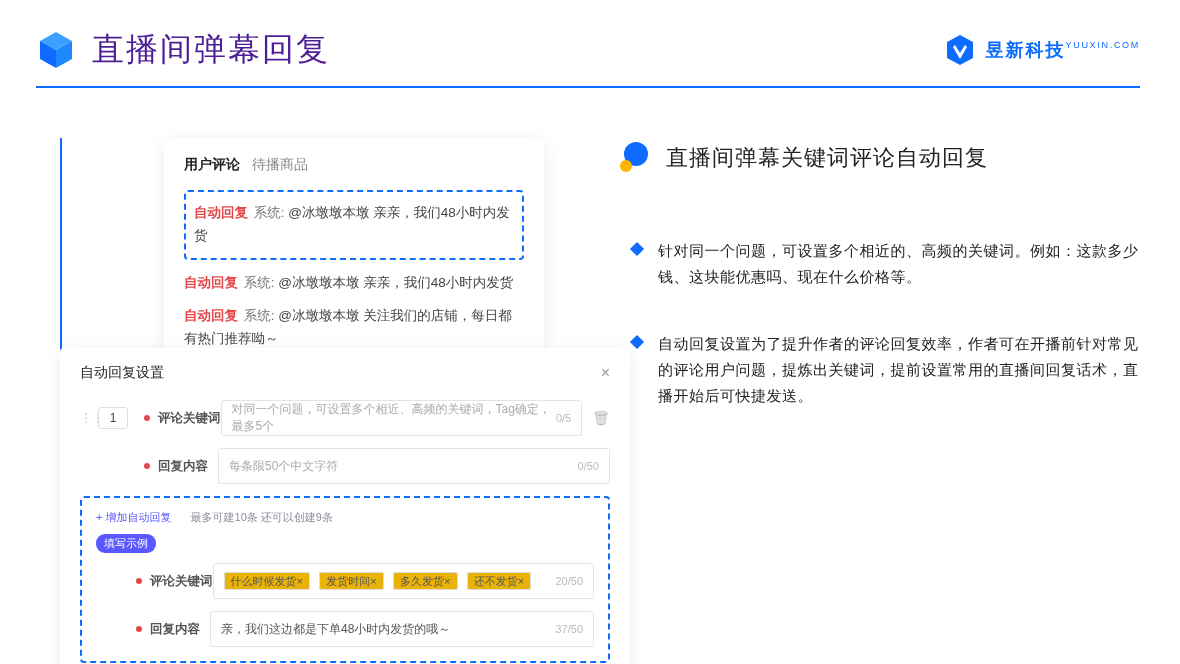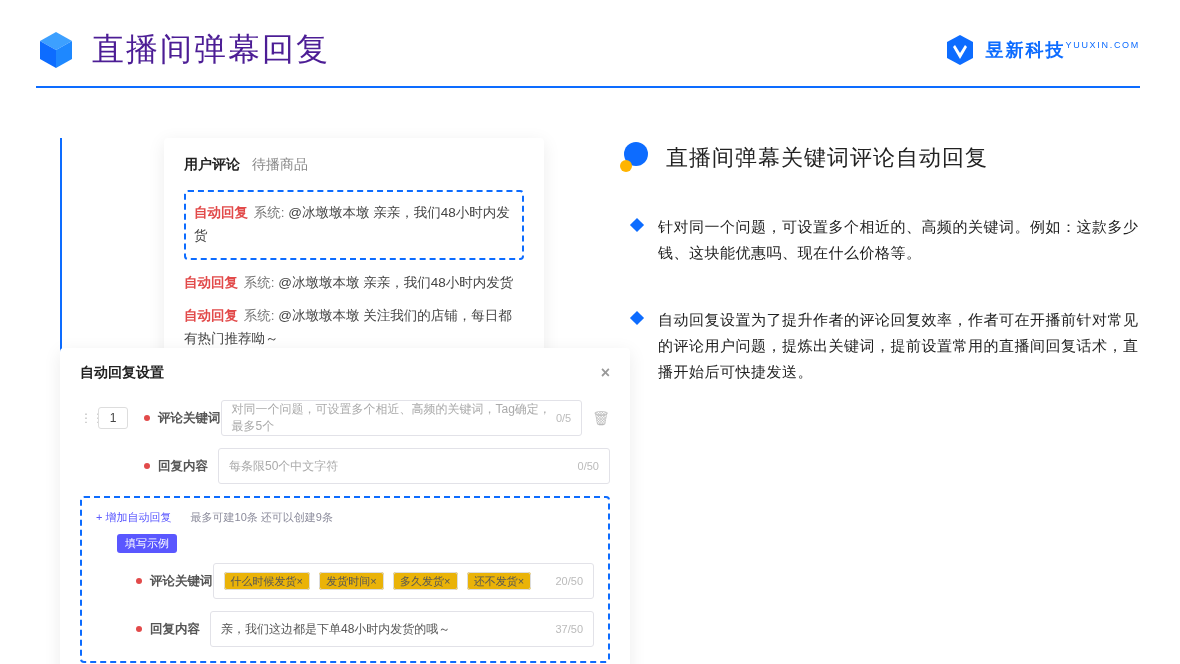--- a/index.html
+++ b/index.html
@@ -19,21 +19,21 @@
   .brand-cn { font-size: 18px; font-weight: 600; color: #0d6cff; letter-spacing: 2px; }
   .brand-en { font-size: 9px; color: #0d6cff; letter-spacing: 1.7px; }
   .divider { height: 2px; background: #0d6cff; margin: 6px 40px 0 36px; }
 
   
   .body { display: flex; padding: 50px 40px 0 60px; gap: 60px; }
   .left { width: 500px; position: relative; }
   .right { flex: 1; padding-top: 4px; }
 
   
-  .rhead { display: flex; align-items: center; margin-bottom: 40px; }
+  .rhead { display: flex; align-items: center; margin-bottom: 64px; }
   .bubble-icon { width: 32px; height: 32px; margin-right: 14px; position: relative; }
   .bubble-big { position:absolute; width:24px; height:24px; background:#0d6cff; border-radius:50%; top:0; left:4px; }
   .bubble-sm  { position:absolute; width:12px; height:12px; background:#ffb400; border-radius:50%; bottom:2px; left:0; }
   .rtitle { font-size: 22px; font-weight: 500; color: #222; letter-spacing: 1px; }
 
   .bullet-row { display: flex; margin-bottom: 40px; }
   .diamond { width:10px; height:10px; transform: rotate(45deg); background:#0d6cff; margin:6px 16px 0 12px; flex:0 0 10px; }
   .btxt { font-size: 15px; line-height: 1.75; color: #222; letter-spacing: .5px; }
 
   
@@ -41,34 +41,34 @@
   .card1 { top:0; left:104px; width:380px; padding:18px 20px 22px; }
   .tabs { display:flex; gap:12px; font-size:14px; color:#888; margin-bottom:16px; }
   .tab-active { font-weight:700; color:#222; }
   .hlbox { border:2px dashed #0d6cff; border-radius:4px; padding:10px 8px; margin-bottom:12px; }
   .cm-line { font-size:13.5px; line-height:1.7; color:#444; margin-bottom:10px; }
   .cm-line:last-child{margin-bottom:0;}
   .tag-auto { color:#e24a4a; font-weight:600; margin-right:2px; }
   .sys { color:#777; }
 
   .card2 { top:210px; left:0; width:570px; padding:16px 20px 26px; }
-  .pop-head { display:flex; align-items:flex-start; font-size:14px; font-weight:700; color:#222; margin-bottom:18px; }
+  .pop-head { display:flex; align-items:flex-start; font-size:14px; font-weight:400; color:#222; margin-bottom:18px; }
   .pop-close { margin-left:auto; font-size:16px; color:#999; cursor:pointer; }
   .form-row { display:flex; align-items:center; font-size:12px; margin-bottom:12px; }
   .drag-handle { color:#bbb; font-size:12px; margin-right:8px; width:10px; }
   .num-box { border:1px solid #ddd; border-radius:3px; width:30px; height:22px; display:flex; align-items:center; justify-content:center; font-size:12px; color:#444; margin-right:16px; }
   .req-dot { width:6px; height:6px; background:#e24a4a; border-radius:50%; margin-right:8px; }
   .lbl { color:#555; min-width:60px; font-size:12.5px;font-weight:bold; }
   .inp { flex:1; border:1px solid #e2e2e8; border-radius:3px; height:36px; padding:0 10px; font-size:12px; color:#aaa; display:flex; align-items:center; justify-content:space-between; background:#fff; }
   .inp .count { color:#bbb; font-size:11px; }
   .trash { margin-left:10px; color:#bbb; font-size:14px; }
 
   .hint-row { font-size:11px; color:#8a8a9a; margin:16px 0 10px 4px; }
   .hint-link { color:#5a57ff; margin-right:16px; }
-  .chip-badge { display:inline-block; background:#5a57ff; color:#fff; font-size:11px; border-radius:3px; padding:2px 8px; margin-bottom:10px;margin-left:21px; }
+  .chip-badge { display:inline-block; background:#5a57ff; color:#fff; font-size:11px; border-radius:9px; padding:2px 8px; margin-bottom:10px; }
   .tag-chip { border:1px solid #ddd; border-radius:3px; font-size:11px; color:#555; padding:2px 6px; margin-right:6px; background:#eab308; }
   .hl2 { border:2px dashed #0d6cff; border-radius:4px; padding:12px 14px 14px; }
   .conn-v { left:500px; top:72px; width:2px; height:360px; background:#0d6cff; }
 </style>
 </head>
 <body>
 
 <div class="header">
   <div class="cube-icon">
     <svg viewBox="0 0 40 40">

